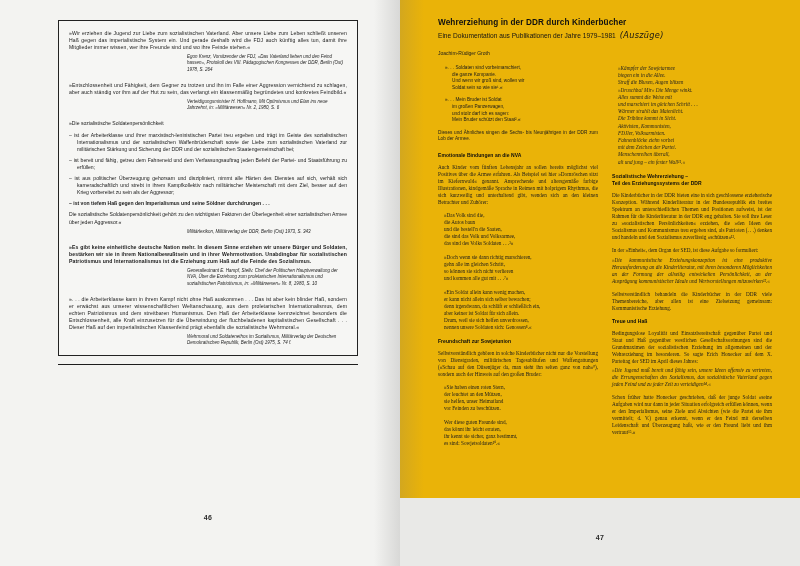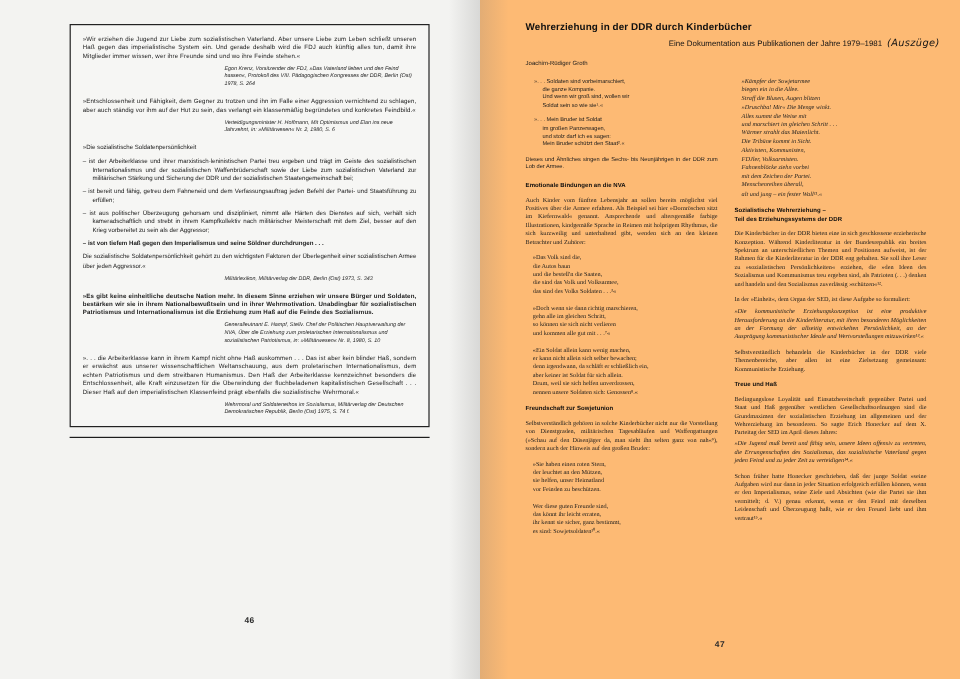--- a/index.html
+++ b/index.html
@@ -67,37 +67,37 @@
     position:absolute;left:0;width:100%;text-align:center;
     font-size:7px;color:#2a2a2a;font-weight:bold;letter-spacing:.4px;
   }
   .rule{
     border:0;border-top:1.2px solid #1d1d1d;margin:0;
   }
 
   
   .page-right{
     position:relative;
-    width:400px;height:566px;
-    background:#fdba74;
+    width:400px;height:498px;
+    background:#eab308;
     box-sizing:border-box;
   }
   .page-right::before{
     content:"";position:absolute;top:0;left:0;width:24px;height:100%;
     background:linear-gradient(to left,rgba(140,140,140,0) 0%,rgba(120,120,120,.20) 100%);
     pointer-events:none;z-index:3;
   }
   .right-inner{
     position:absolute;left:38px;top:18px;width:345px;
   }
   .r-title{
     font-size:8.2px;font-weight:bold;color:#101010;letter-spacing:.1px;margin:0 0 3px 0;
   }
   .r-sub{
-    font-size:6.6px;color:#141414;margin:0 0 10px 0;display:flex;align-items:baseline;gap:4px;justify-content:flex-end;
+    font-size:6.6px;color:#141414;margin:0 0 10px 0;display:flex;align-items:baseline;gap:4px;
   }
   .r-sub .handwr{
     font-family:"DejaVu Sans", sans-serif;
     font-style:italic;font-size:8.2px;letter-spacing:.3px;
   }
   .r-author{
     font-size:5.0px;color:#1b1b1b;margin:0 0 9px 0;
   }
   .cols{
     display:flex;gap:14px;width:345px;

